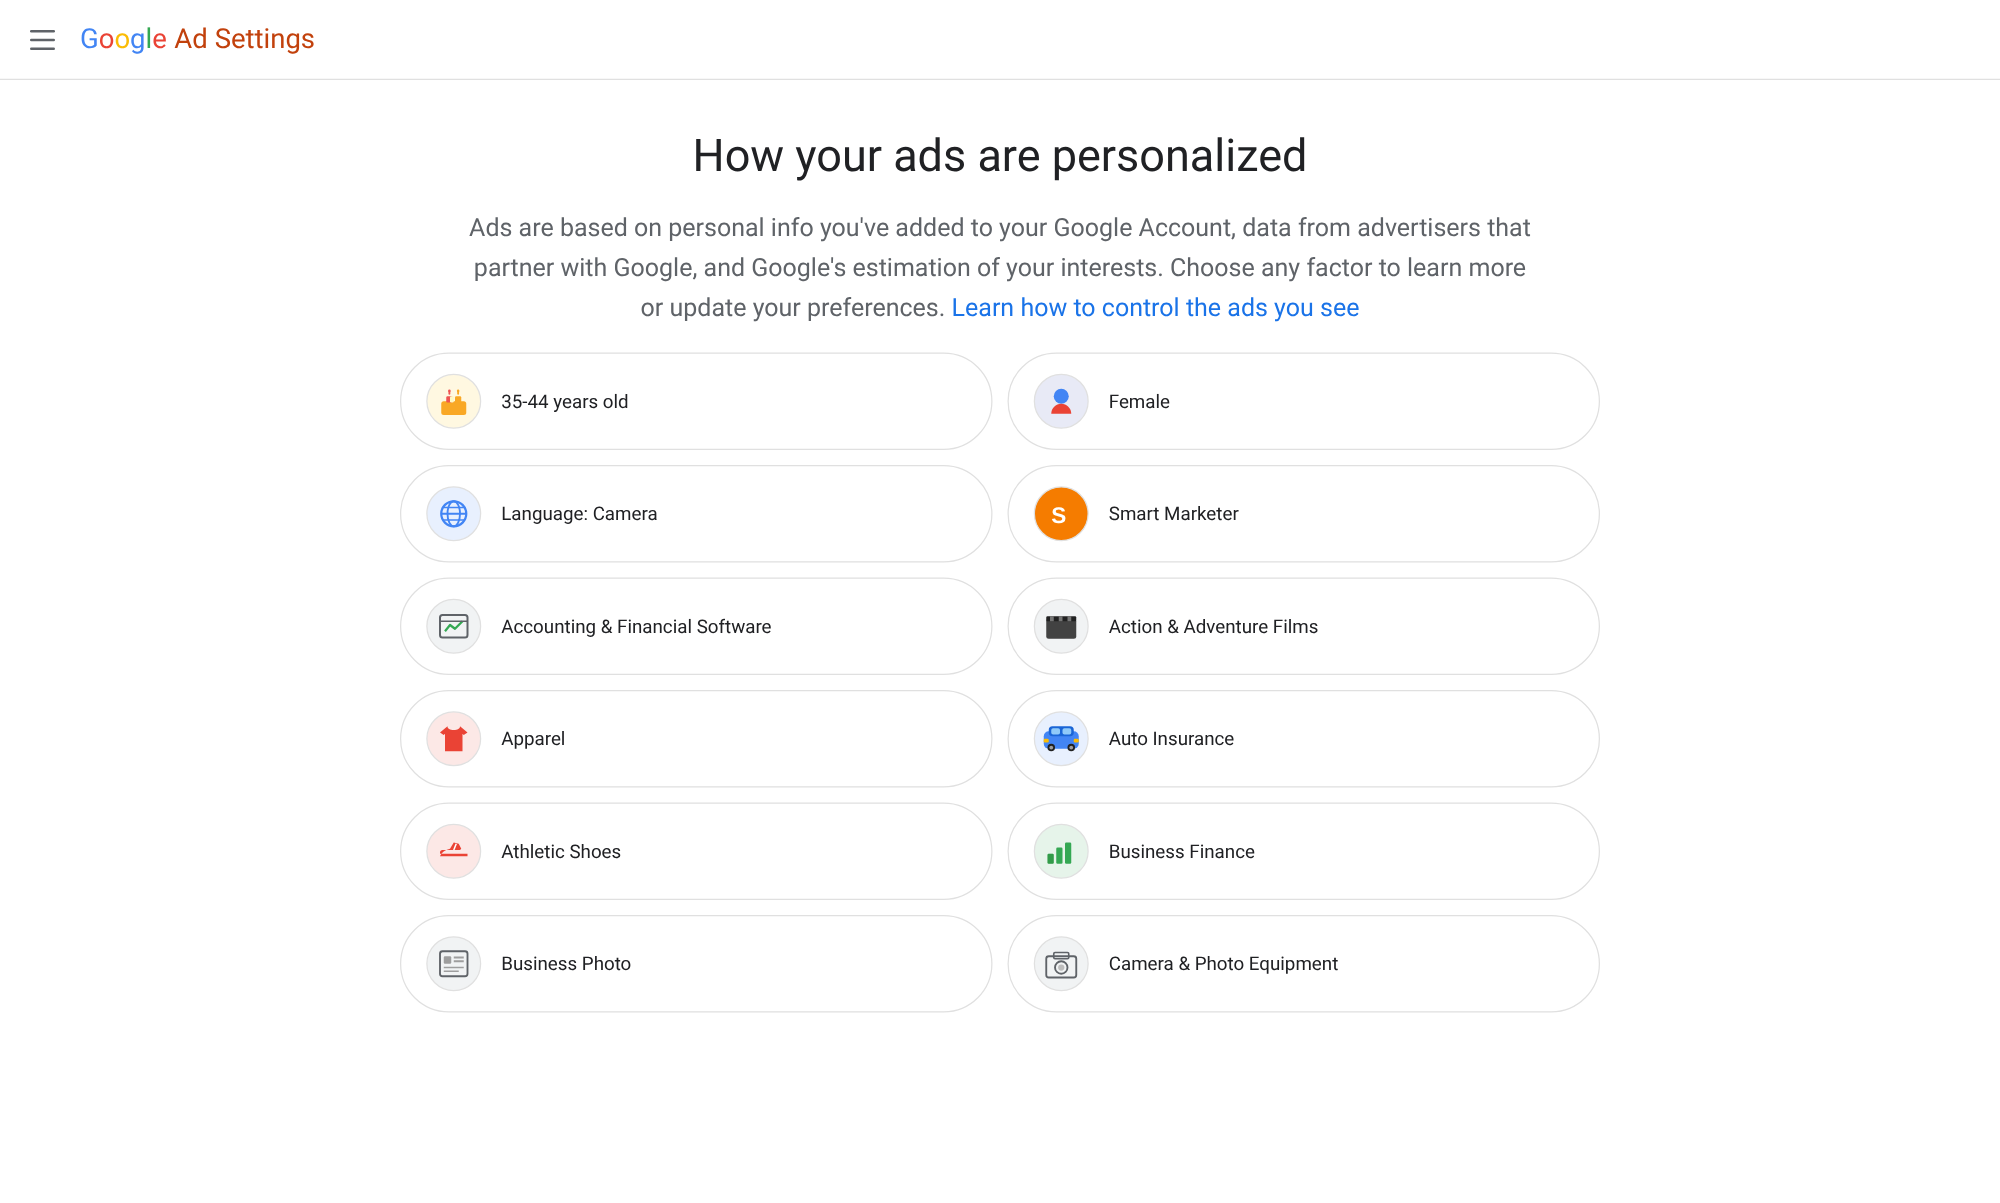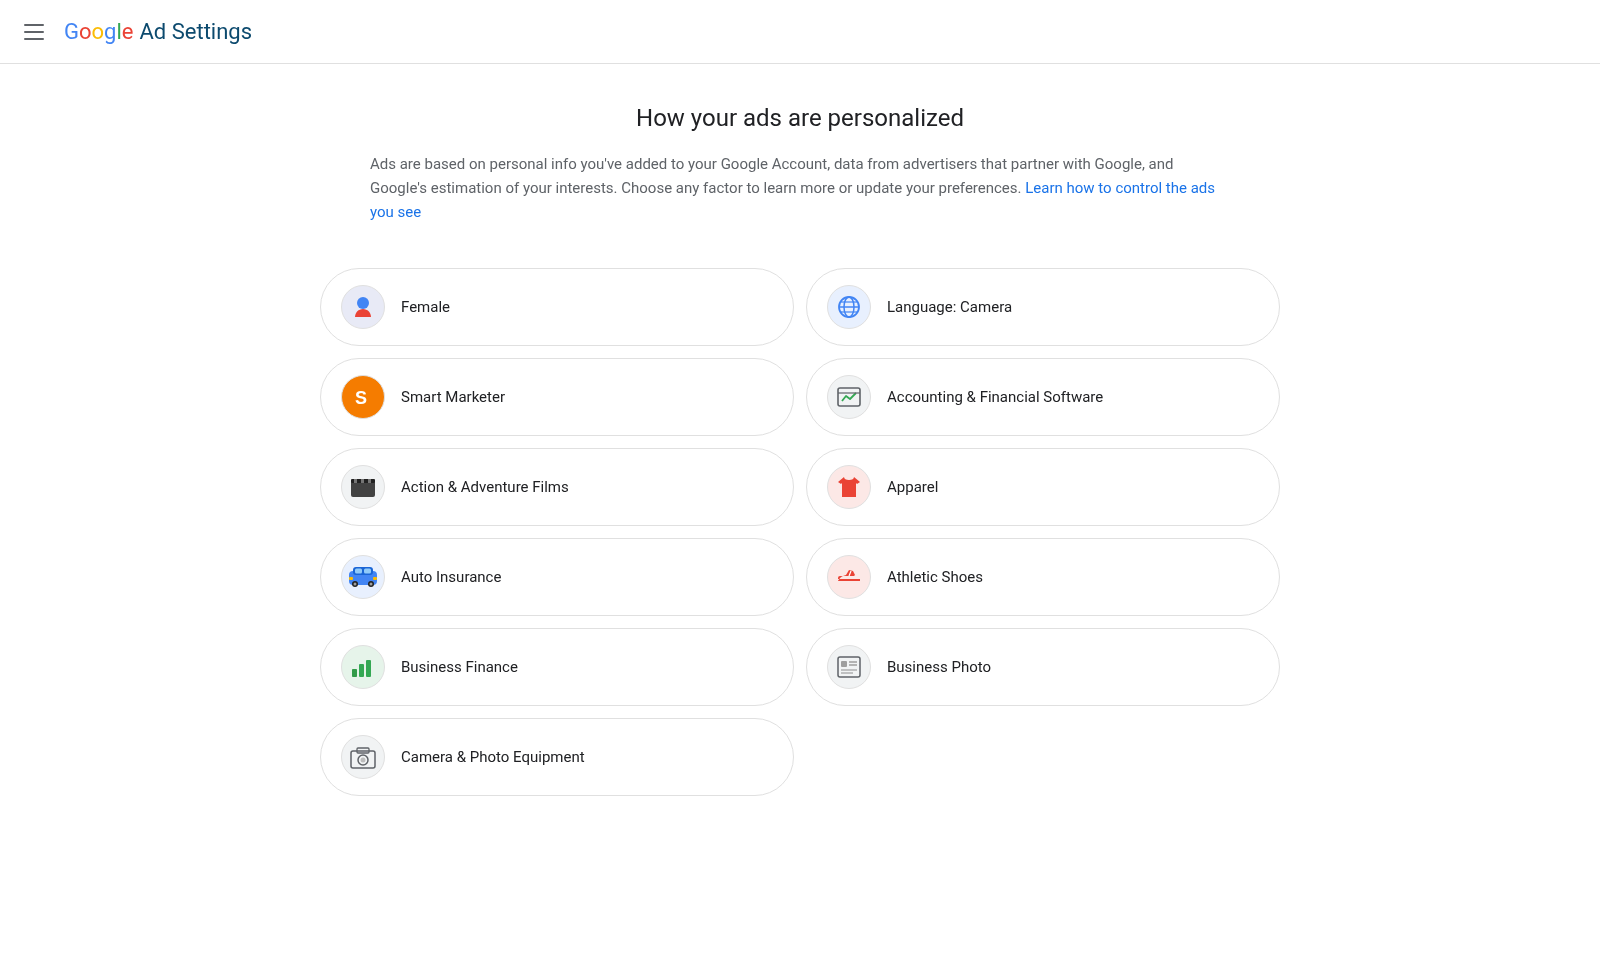--- a/index.html
+++ b/index.html
@@ -41,40 +41,40 @@
       font-weight: 400;
       margin-right: 6px;
     }
     .g-blue { color: #4285F4; }
     .g-red { color: #EA4335; }
     .g-yellow { color: #FBBC05; }
     .g-green { color: #34A853; }
     .header-title {
       font-size: 22px;
       font-weight: 400;
-      color: #0c4a6e;
+      color: #c2410c;
     }
     .main {
       max-width: 1000px;
       margin: 0 auto;
       padding: 40px 20px 60px;
     }
     .page-title {
       text-align: center;
-      font-size: 24px;
+      font-size: 36px;
       font-weight: 400;
       color: #202124;
       margin-bottom: 20px;
     }
     .description {
-      text-align: left;
-      font-size: 15px;
+      text-align: center;
+      font-size: 20px;
       color: #5f6368;
       line-height: 1.6;
-      margin-bottom: 44px;
+      margin-bottom: 20px;
       max-width: 860px;
       margin-left: auto;
       margin-right: auto;
     }
     .description a {
       color: #1a73e8;
       text-decoration: none;
     }
     .cards-grid {
       display: grid;
@@ -139,20 +139,35 @@
 
 <main class="main">
   <h1 class="page-title">How your ads are personalized</h1>
   <p class="description">
     <span>Ads are based on personal info you've added to your Google Account, data from advertisers that partner with Google, and Google's estimation of your interests. Choose any factor to learn more or update your preferences.</span>
     <a href="#">Learn how to control the ads you see</a>
   </p>
 
   <div class="cards-grid" id="cards-container">
 
+  <div class="card">
+        <div class="card-icon" style="background: rgb(255, 248, 225);">
+          <svg width="28" height="28" viewBox="0 0 28 28" fill="none" xmlns="http://www.w3.org/2000/svg">
+      <rect x="4" y="14" width="20" height="11" rx="2" fill="#F9A825"></rect>
+      <rect x="8" y="10" width="5" height="5" rx="1" fill="#EF5350"></rect>
+      <rect x="15" y="10" width="5" height="5" rx="1" fill="#F9A825"></rect>
+      <rect x="11" y="10" width="3" height="5" rx="1" fill="#FFF9C4"></rect>
+      <line x1="10.5" y1="8" x2="10.5" y2="6" stroke="#EF5350" stroke-width="1.5" stroke-linecap="round"></line>
+      <line x1="17.5" y1="8" x2="17.5" y2="6" stroke="#F9A825" stroke-width="1.5" stroke-linecap="round"></line>
+      <circle cx="10.5" cy="5.5" r="1" fill="#EF5350"></circle>
+      <circle cx="17.5" cy="5.5" r="1" fill="#F9A825"></circle>
+    </svg>
+        </div>
+        <span class="card-label">35-44 years old</span>
+      </div>
       <div class="card">
         <div class="card-icon" style="background: rgb(232, 234, 246);">
           <svg width="28" height="28" viewBox="0 0 28 28" fill="none" xmlns="http://www.w3.org/2000/svg">
       <circle cx="14" cy="10" r="6" fill="#4285F4"></circle>
       <path d="M6 24c0-4.418 3.582-8 8-8s8 3.582 8 8" fill="#EA4335"></path>
     </svg>
         </div>
         <span class="card-label">Female</span>
       </div>
       <div class="card">

